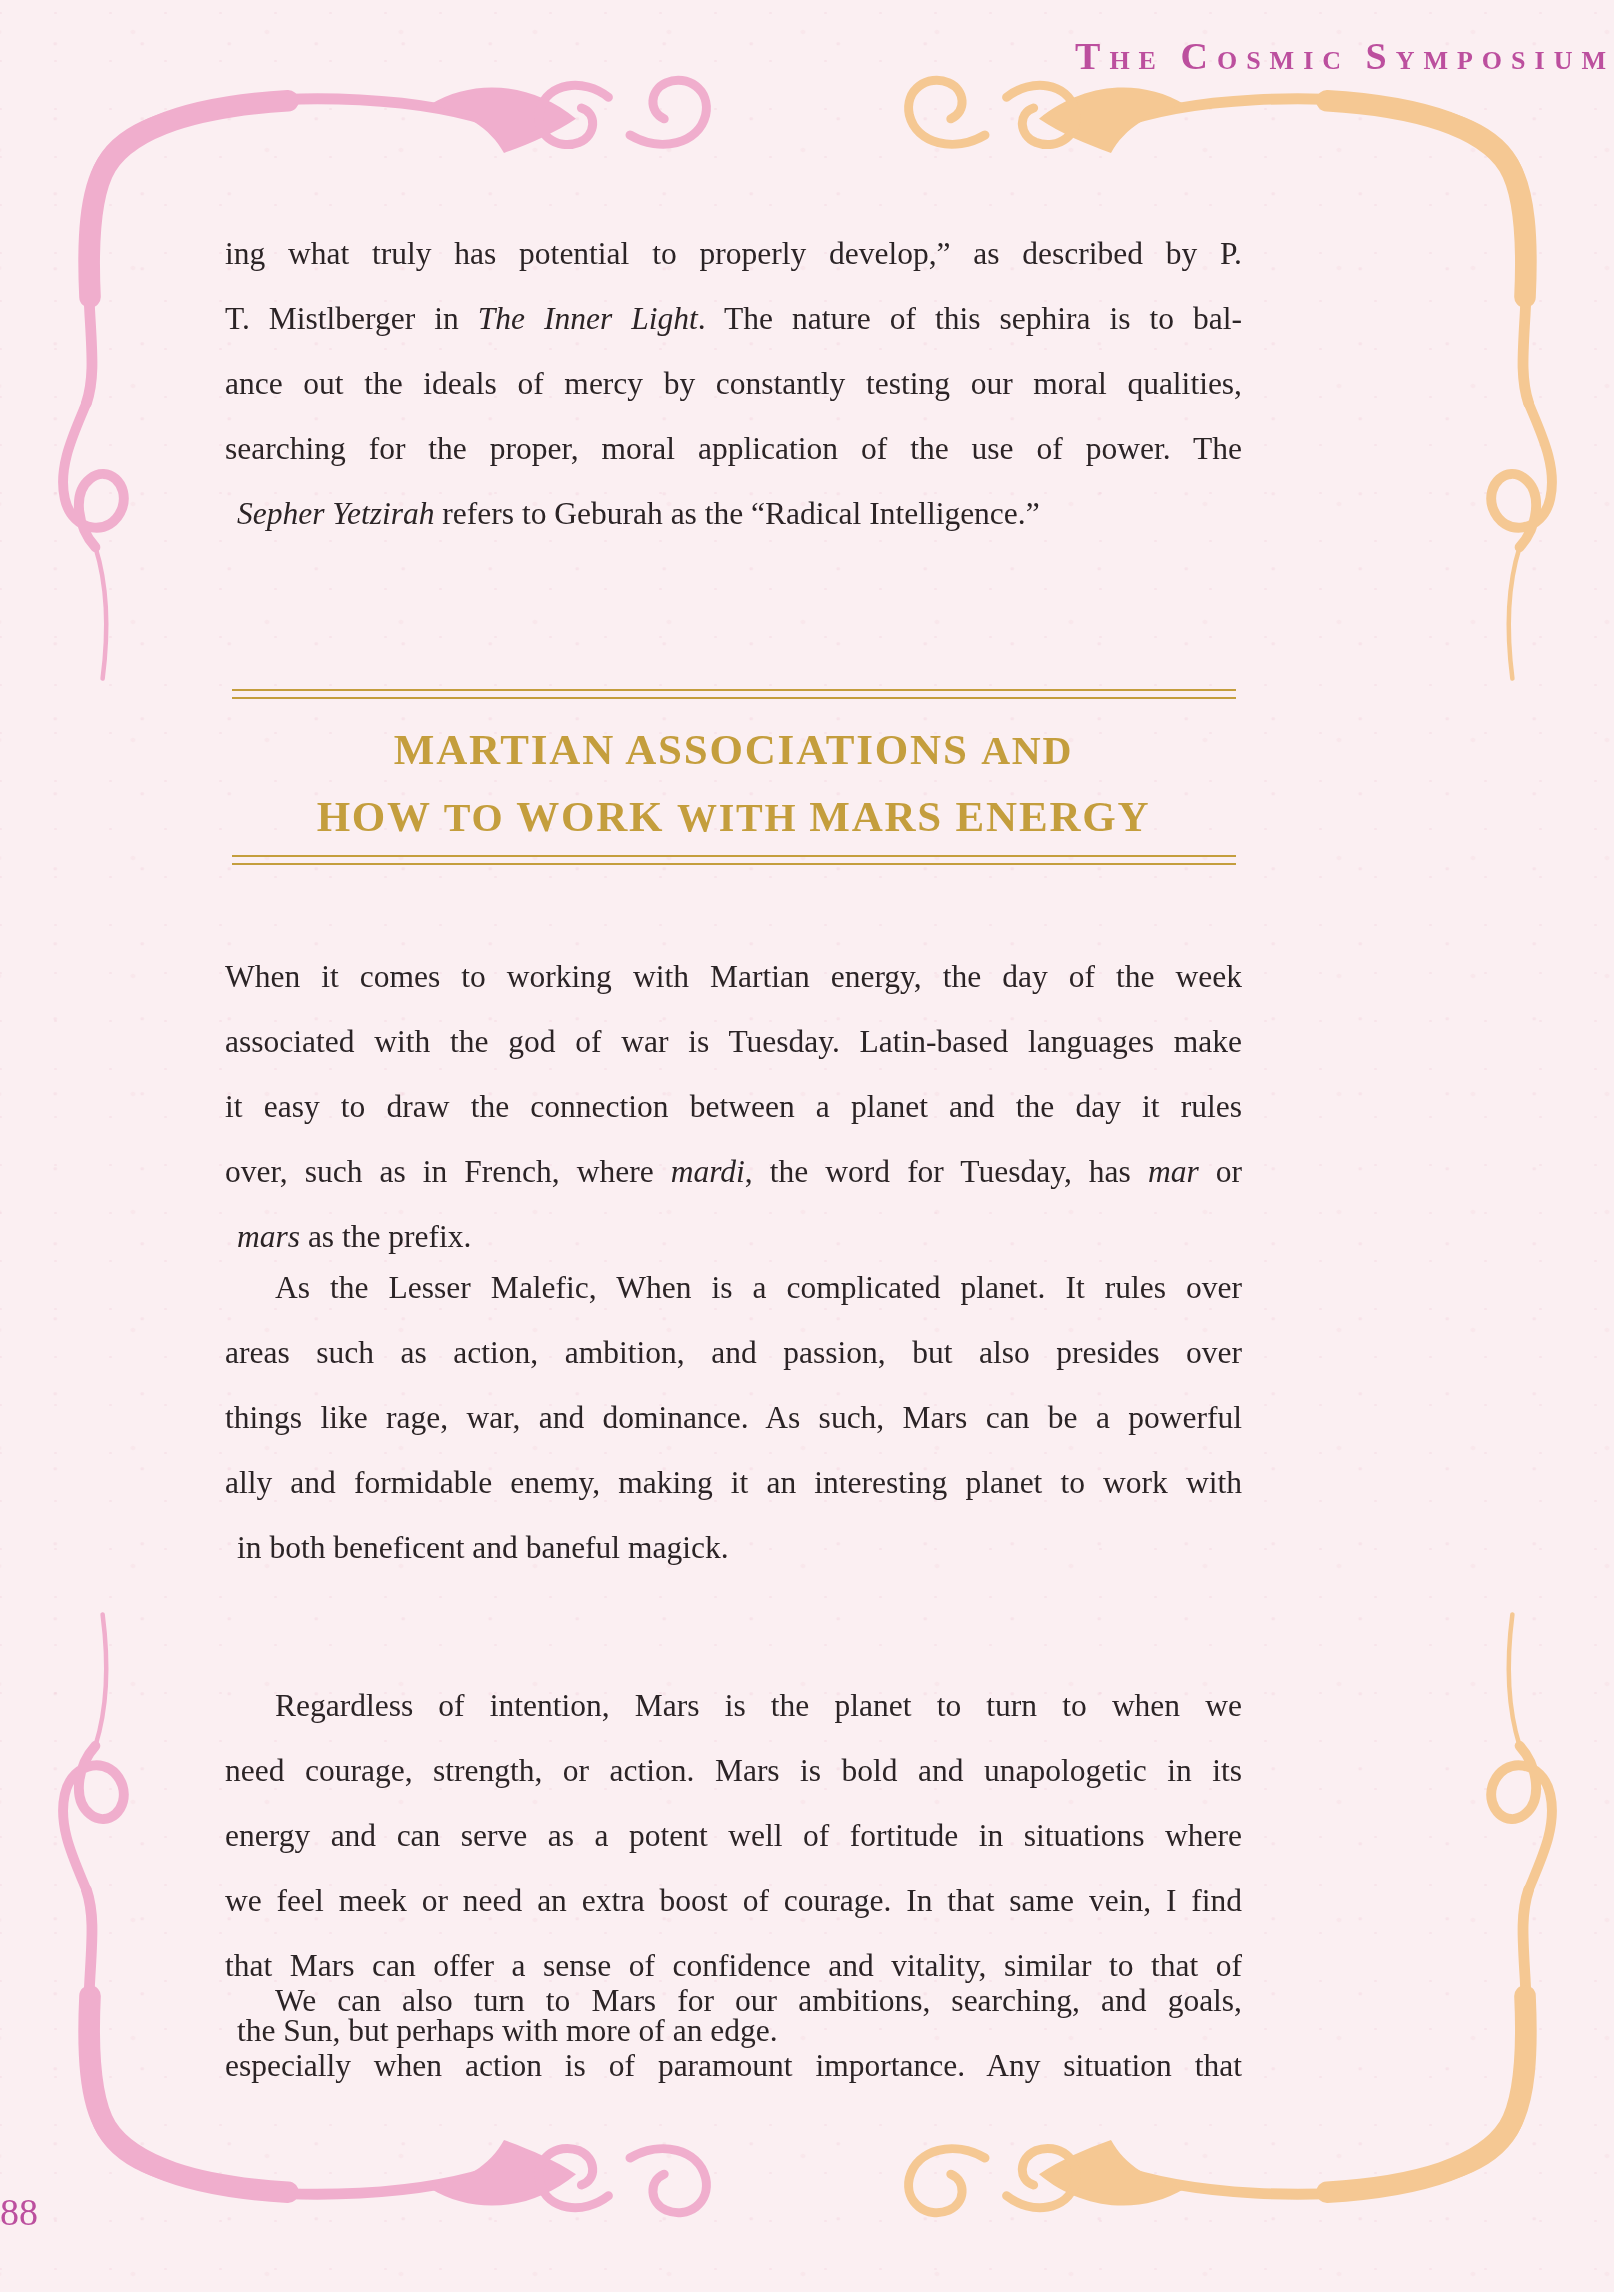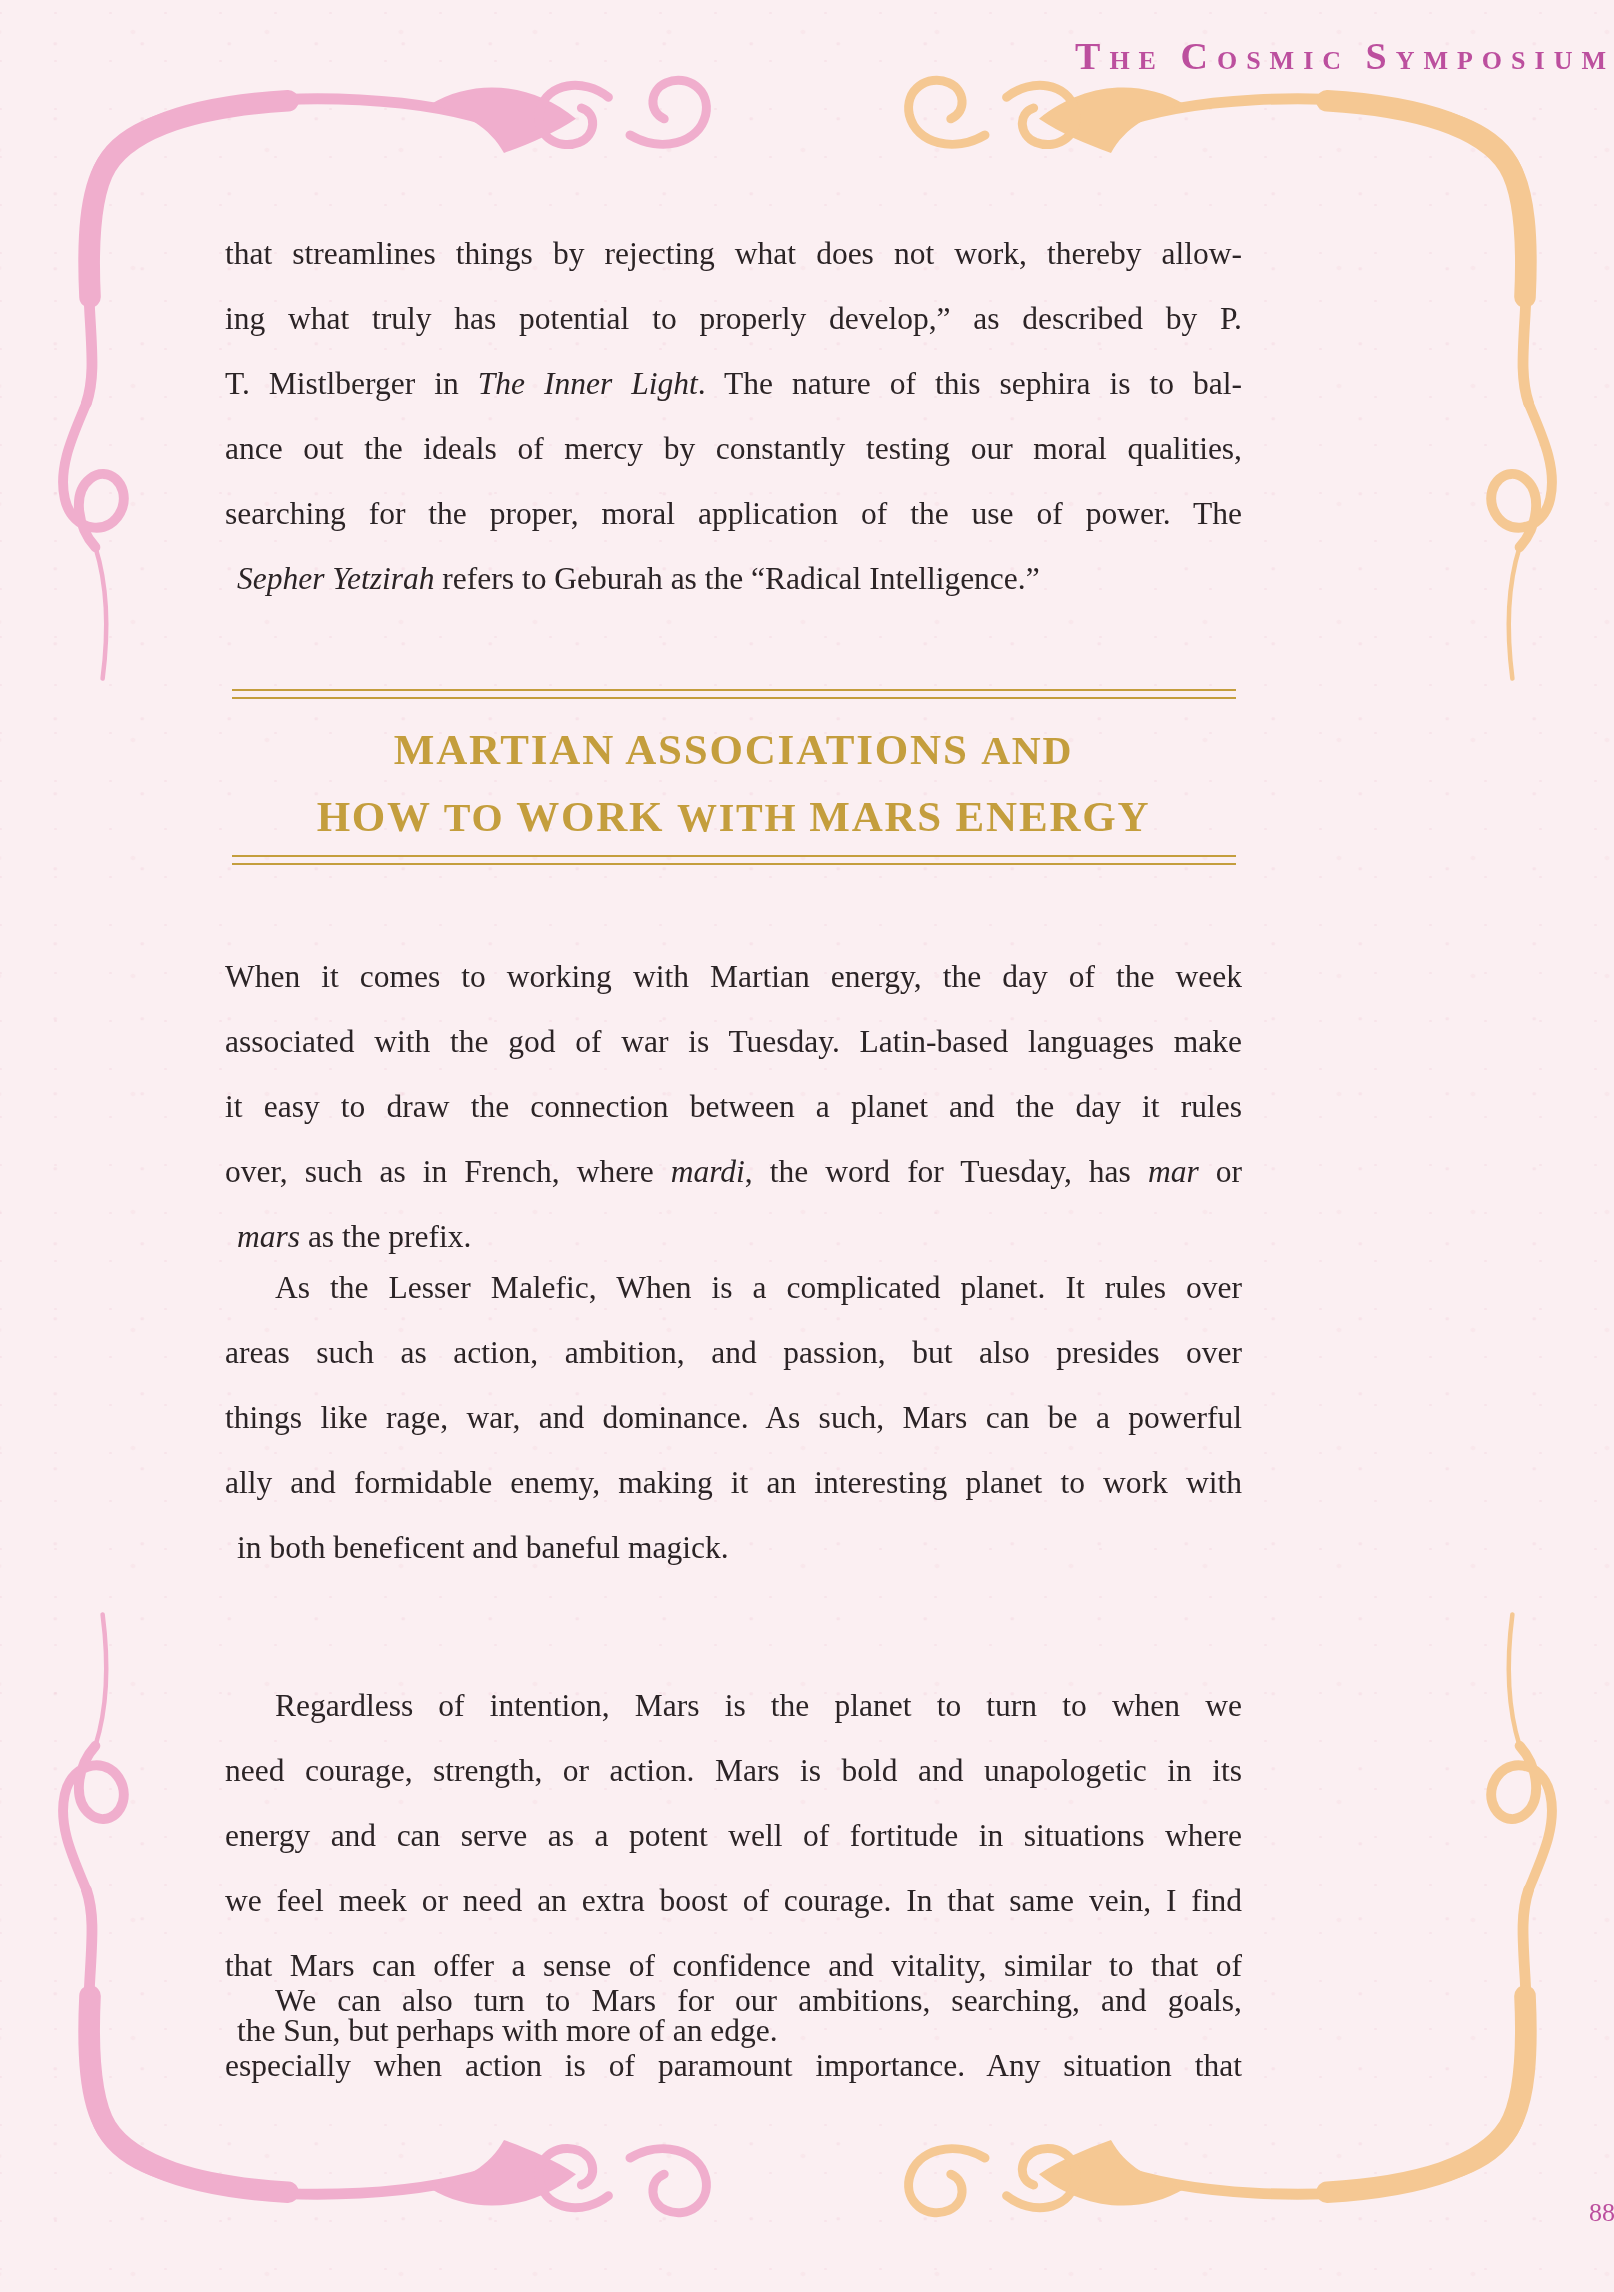--- a/index.html
+++ b/index.html
@@ -47,22 +47,22 @@
   #rule-top{top:689px;} #rule-bottom{top:855px;}
   .rule{
     height:6.3px; border-top:2.7px solid var(--gold); border-bottom:2.7px solid var(--gold);
     width:1004px; margin:0 auto; box-sizing:content-box;
   }
   #heading{top:716px; text-align:center; color:var(--gold); font-weight:bold; letter-spacing:1.8px;}
   #heading .hline{height:67px; line-height:67px; font-size:43px; white-space:nowrap;}
   #heading .sm{font-size:40px;}
   
   .page-number{
-    position:absolute; top:2191px; left:0; width:100%; text-align:right; z-index:2;
-    color:var(--magenta); font-size:26px; line-height:43px;
+    position:absolute; top:2191px; left:0; width:100%; text-align:left; z-index:2;
+    color:var(--magenta); font-size:38px; line-height:43px;
   }
 </style>
 </head>
 <body>
 
 <div class="page">
 
   <svg width="0" height="0" style="position:absolute" aria-hidden="true">
     <defs>
       <symbol id="flourish" viewBox="0 0 820 760">
@@ -88,21 +88,20 @@
   <svg id="orn-bl" class="orn pink" viewBox="0 0 820 760">
       <use href="#flourish"></use>
     </svg>
   <svg id="orn-br" class="orn orange" viewBox="0 0 820 760">
       <use href="#flourish"></use>
     </svg>
 
   <div class="running-head"><span class="big">T</span><span>HE </span><span class="big">C</span><span>OSMIC </span><span class="big">S</span><span>YMPOSIUM</span></div>
 
   <div id="para1" class="tblock para">
-      <div class="line"><span>that streamlines things by rejecting what does not work, thereby allow-</span></div>
       <div class="line"><span>ing what truly has potential to properly develop,” as described by P.</span></div>
       <div class="line"><span>T. Mistlberger in </span><span class="it">The Inner Light</span><span>. The nature of this sephira is to bal-</span></div>
       <div class="line"><span>ance out the ideals of mercy by constantly testing our moral qualities,</span></div>
       <div class="line"><span>searching for the proper, moral application of the use of power. The</span></div>
       <div class="line end"><span class="it">Sepher Yetzirah</span><span> refers to Geburah as the “Radical Intelligence.”</span></div>
     </div>
 
   <div id="rule-top" class="tblock">
     <div class="rule"></div>
   </div>

